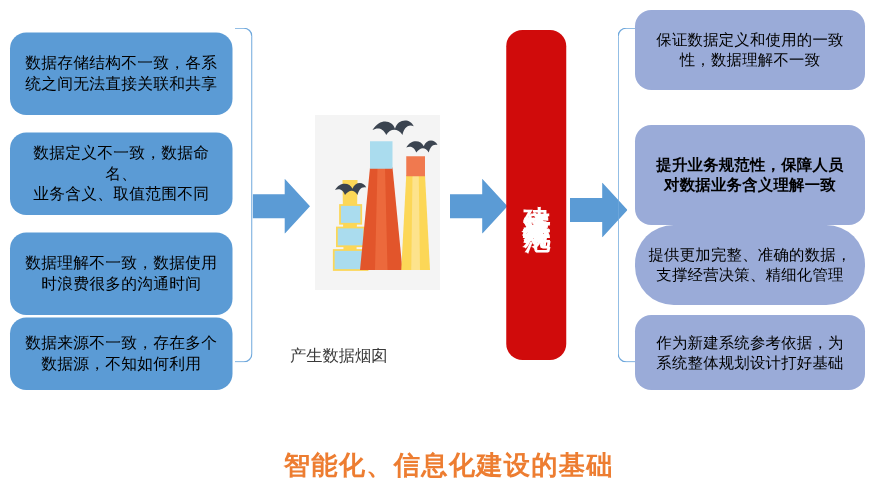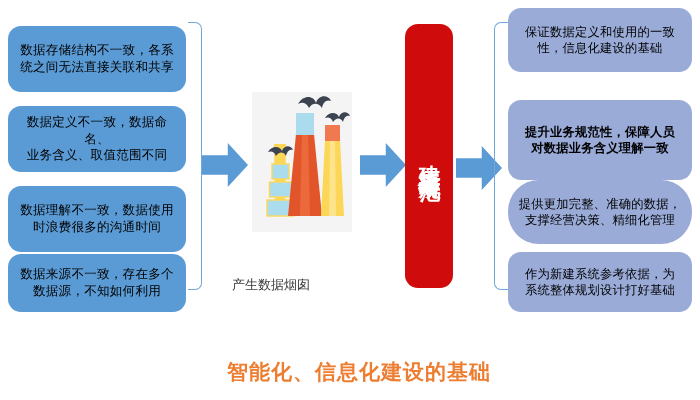--- a/index.html
+++ b/index.html
@@ -211,21 +211,21 @@
     <span class="vtext">建立标准规范</span>
   </div>
 
   <div class="arrow arrow-3"></div>
 
   <div class="bracket bracket-right"></div>
 
   <div class="pill pill-right" style="top:8px; height:64px;">
     <span class="txt">
       <span>保证数据定义和使用的一致</span><br>
-      <span>性，信息化建设的基础</span>
+      <span>性，数据理解不一致</span>
     </span>
   </div>
 
   <div class="pill pill-right" style="top:100px; height:80px;font-weight:bold;">
     <span class="txt">
       <span>提升业务规范性，保障人员</span><br>
       <span>对数据业务含义理解一致</span>
     </span>
   </div>
 

